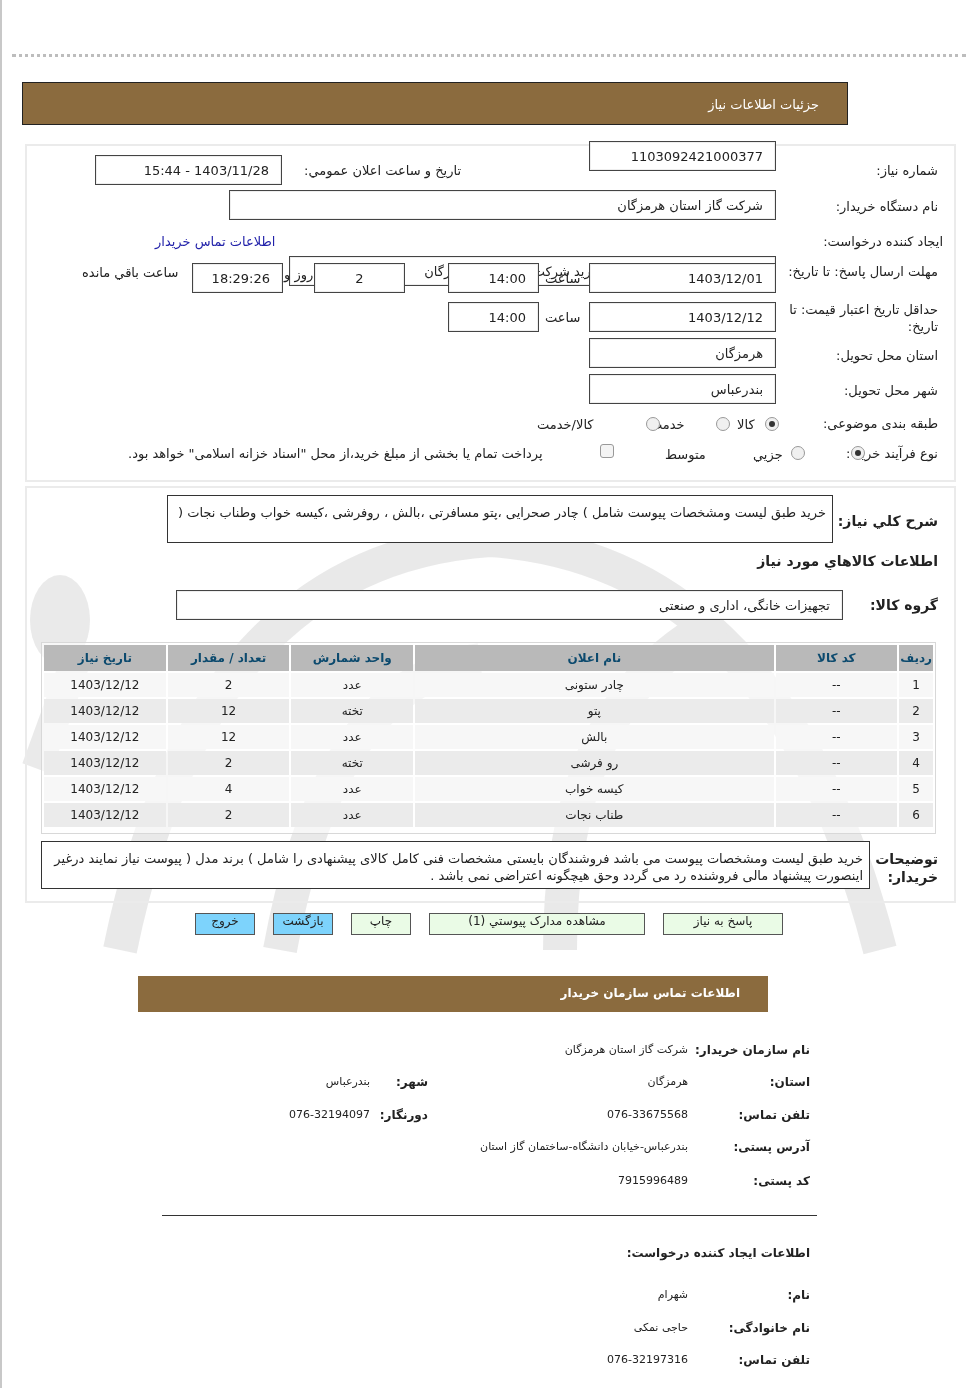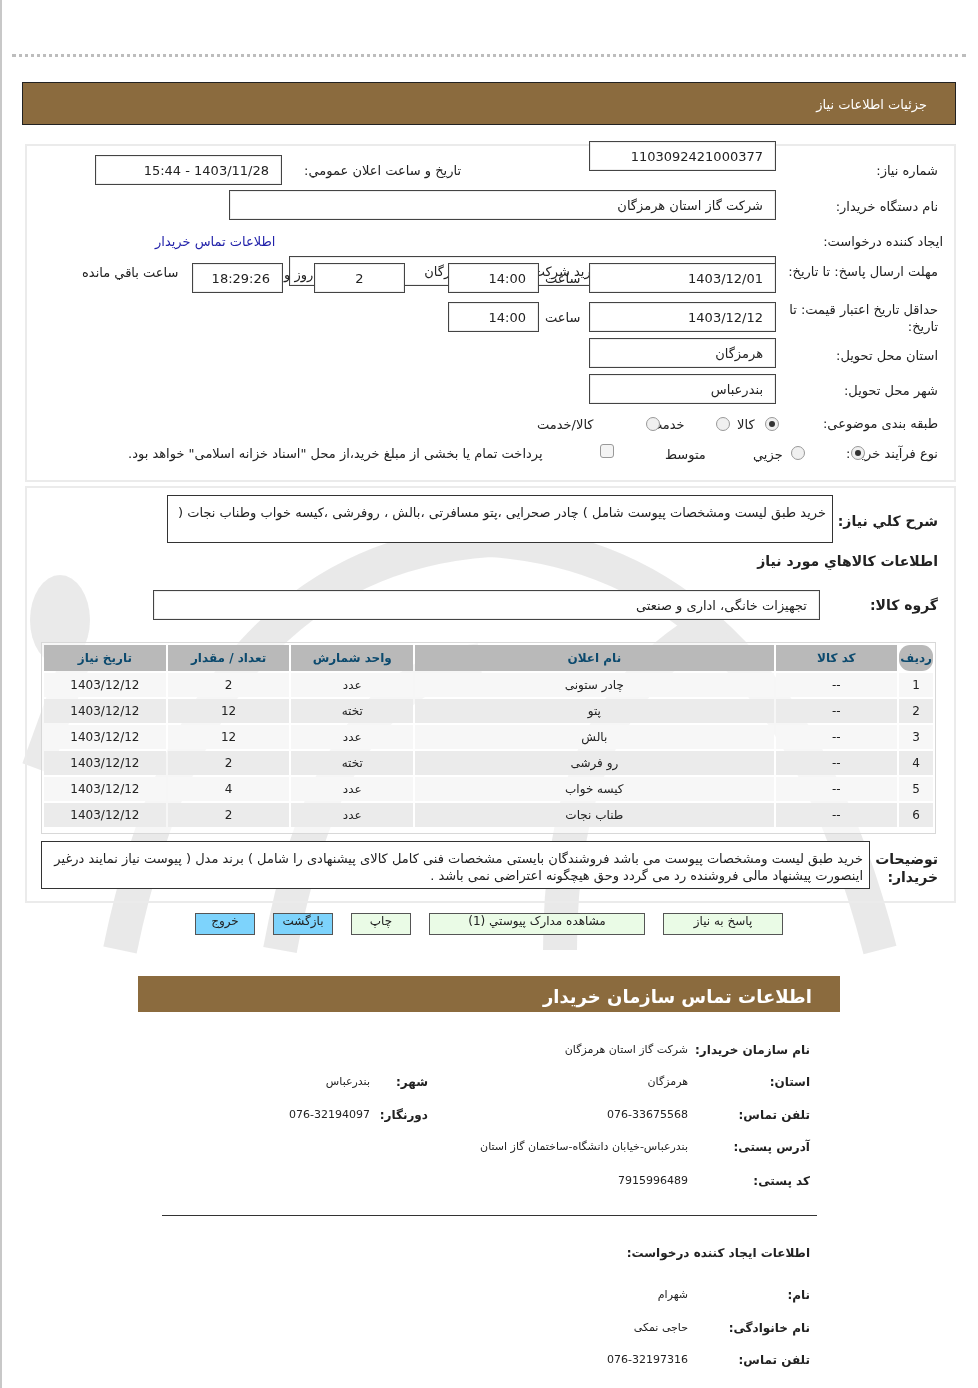--- a/index.html
+++ b/index.html
@@ -7,21 +7,21 @@
   body {
     width: 978px; height: 1388px; background: #ffffff; position: relative; overflow: hidden;
     font-family: "DejaVu Sans", sans-serif; font-size: 13px; color: #222;
   }
   .left-rule { position: absolute; left: 0; top: 0; width: 2px; height: 1388px; background: #c8c8c8; }
   .dotted { position: absolute; left: 12px; right: 12px; top: 54px; border-top: 3px dotted #bdbdbd; }
   .abs { position: absolute; }
   .hdr-bar {
     background: #8b6b3e; color: #fff; direction: rtl; font-size: 13px;
   }
-  .main-hdr { left: 22px; top: 82px; width: 934px; height: 43px; border: 1px solid #222;
+  .main-hdr { left: 22px; top: 82px; width: 826px; height: 43px; border: 1px solid #222;
     padding: 14px 28px 16px 0; }
   .panel { border: 2px solid #ebebeb; background: #fff; }
   .lbl { direction: rtl; font-size: 13px; color: #222; white-space: nowrap; }
   .box {
     border: 1px solid #444; box-shadow: inset 0 0 0 1px #eee; background: #fff;
     direction: rtl; font-size: 13px; padding: 0 12px; display: flex; align-items: center;
   }
   .radio { width: 14px; height: 14px; border: 1px solid #999; border-radius: 50%; background: #f0f0f0; display:inline-block; position:relative; }
   .radio.on::after { content:""; position:absolute; left:3px; top:3px; width:6px; height:6px; border-radius:50%; background:#333; }
   .chk { width: 14px; height: 14px; border: 1px solid #999; border-radius: 3px; background: #f4f4f4; display:inline-block; }
@@ -146,29 +146,29 @@
 <div class="abs panel" style="left:25px; top:486px; width:931px; height:417px; background:transparent;"></div>
 
 <span class="abs lbl bold" style="right:40px; top:513px; font-size:14px;">شرح کلي نیاز:</span>
 <div class="abs" style="left:167px; top:495px; width:666px; height:48px; border:1px solid #333; background:#fff; direction:rtl; padding:8px 6px 0 6px; font-size:13px; line-height:17px;">
   <span>خرید طبق لیست ومشخصات پیوست شامل ) چادر صحرایی ،پتو مسافرتی ،بالش ، روفرشی ،کیسه خواب وطناب نجات (</span>
 </div>
 
 <span class="abs lbl bold" style="right:40px; top:553px; font-size:14px;">اطلاعات کالاهاي مورد نیاز</span>
 
 <span class="abs lbl bold" style="right:40px; top:597px; font-size:14px;">گروه کالا:</span>
-<div class="abs box" style="left:153px; top:590px; width:667px; height:30px;">
+<div class="abs box" style="left:176px; top:590px; width:667px; height:30px;">
     <span>تجهیزات خانگی، اداری و صنعتی</span>
   </div>
 
 <div class="abs" style="left:41px; top:642px; width:895px; height:192px; border:1px solid #d8d8d8; background:rgba(255,255,255,0.6);">
   <table class="items">
     <thead>
       <tr>
-        <th style="width:32px;border-radius:11px;">ردیف</th>
+        <th style="width:32px;">ردیف</th>
         <th style="width:122px;">کد کالا</th>
         <th style="width:360px;">نام اعلان</th>
         <th style="width:122px;">واحد شمارش</th>
         <th style="width:122px;">تعداد / مقدار</th>
         <th style="width:122px;">تاریخ نیاز</th>
       </tr>
     </thead>
     <tbody>
       <tr class="odd">
         <td>1</td>
@@ -228,21 +228,21 @@
 </div>
 
 
 <div class="btn green" style="left:663px; top:913px; width:120px;">پاسخ به نیاز</div>
 <div class="btn green" style="left:429px; top:913px; width:216px;">مشاهده مدارک پیوستي (1)</div>
 <div class="btn green" style="left:351px; top:913px; width:60px;">چاپ</div>
 <div class="btn red" style="left:273px; top:913px; width:60px;">بازگشت</div>
 <div class="btn red" style="left:195px; top:913px; width:60px;">خروج</div>
 
 
-<div class="abs hdr-bar" style="left:138px; top:976px; width:702px; height:36px; padding:10px 28px 0 0; font-weight:bold; font-size:18px;">
+<div class="abs hdr-bar" style="left:138px; top:976px; width:630px; height:36px; padding:10px 28px 0 0; font-weight:bold; font-size:12px;">
   <span>اطلاعات تماس سازمان خریدار</span>
 </div>
 
 <span class="abs clbl" style="right:168px; top:1043px;">نام سازمان خریدار:</span>
 <span class="abs cval" style="right:290px; top:1043px;">شرکت گاز استان هرمزگان</span>
 
 <span class="abs clbl" style="right:168px; top:1075px;">استان:</span>
 <span class="abs cval" style="right:290px; top:1075px;">هرمزگان</span>
 <span class="abs clbl" style="right:550px; top:1075px;">شهر:</span>
 <span class="abs cval" style="right:608px; top:1075px;">بندرعباس</span>

